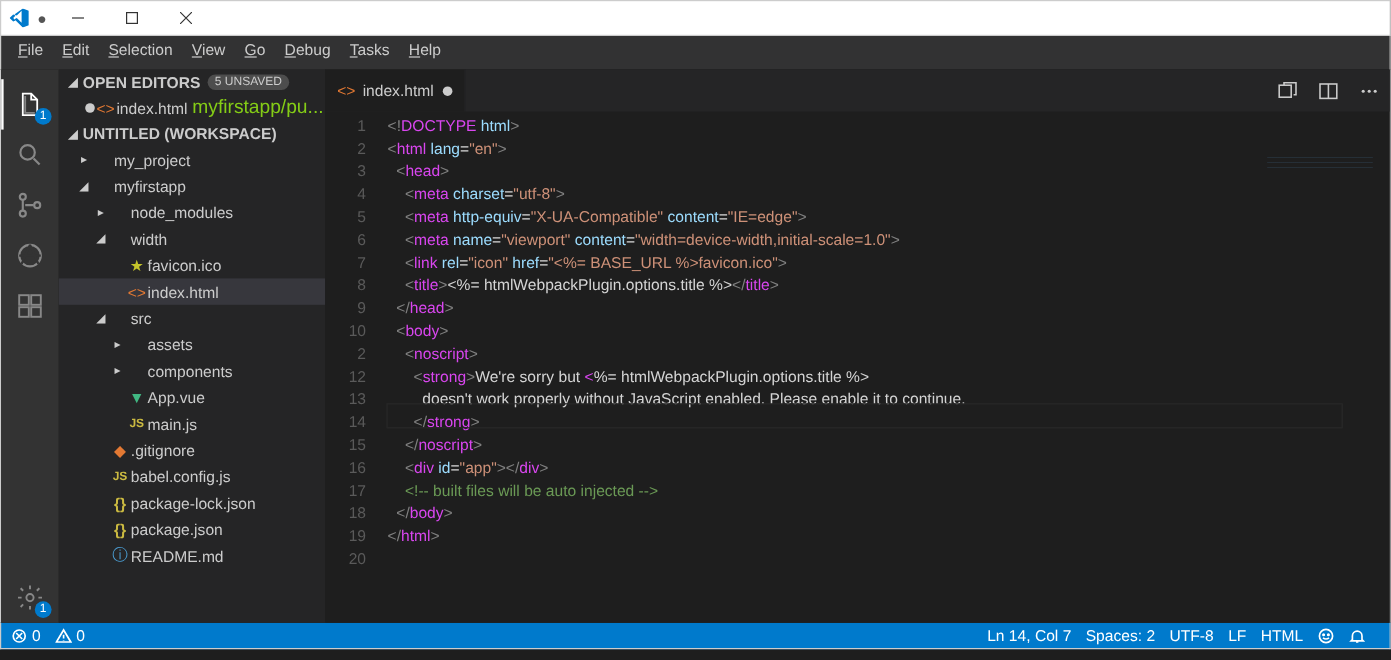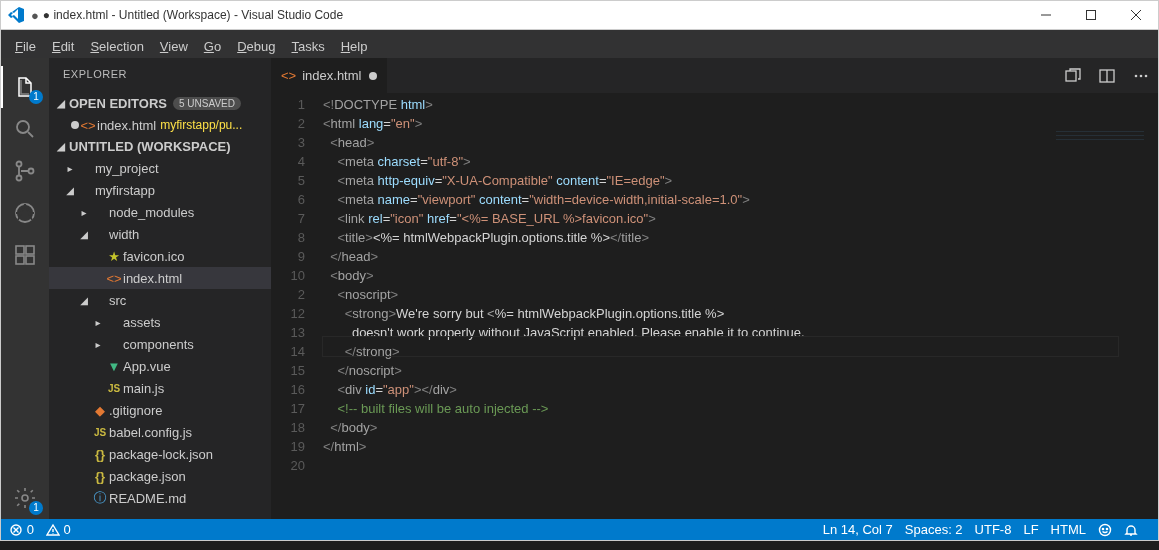--- a/index.html
+++ b/index.html
@@ -1,56 +1,56 @@
 <!DOCTYPE html>
 <html><head>
 <meta charset="utf-8">
 <style>
 *{box-sizing:border-box;margin:0;padding:0;font-family:"Segoe UI",Arial,sans-serif;font-size:13px;user-select:none}
 html,body{width:1159px;height:550px;overflow:hidden;background:#1e1e1e;color:#ccc}
 .titlebar{height:30px;background:#fff;color:#333;display:flex;align-items:center;border:1px solid #ccc}
 .titlebar .icon{width:18px;height:18px;margin:0 6px;display:inline-flex;justify-content:center;align-items:center}
 .titlebar .title{flex:1;font-size:12px}
 .titlebar .winbtn{width:45px;height:28px;display:flex;justify-content:center;align-items:center;color:#333}
-.menubar{height:28px;background:#323233;display:flex;align-items:flex-end;padding-left:6px;border-left:1px solid #ccc;border-right:1px solid #ccc}
+.menubar{height:28px;background:#323233;display:flex;align-items:flex-start;padding-left:6px;border-left:1px solid #ccc;border-right:1px solid #ccc}
 .menubar .mitem{padding:4px 8px;color:#ccc;font-size:13px}
 .menubar .mitem u{text-decoration:underline}
 .body{display:flex;height:461px;border-left:1px solid #ccc;border-right:1px solid #ccc}
 .activity{width:48px;background:#333;display:flex;flex-direction:column;align-items:center;padding-top:8px}
 .activity .aicon{width:48px;height:42px;display:flex;justify-content:center;align-items:center;color:#888;position:relative}
 .activity .aicon.active{color:#fff}
 .activity .aicon.active::before{content:"";position:absolute;left:0;top:0;bottom:0;width:2px;background:#fff}
 .activity .spacer{flex:1}
 .badge{position:absolute;right:6px;bottom:4px;background:#007acc;color:#fff;border-radius:8px;font-size:10px;min-width:14px;height:14px;line-height:14px;text-align:center}
 .sidebar{width:222px;background:#252526;display:flex;flex-direction:column}
 .sbtitle{height:35px;padding:10px 14px 6px;color:#bbb;font-size:11px;letter-spacing:.5px}
 .section{padding:3px 6px;background:#37373d00;color:#ccc;font-size:11px;font-weight:bold;display:flex;align-items:center}
 .section .chev{width:12px;text-align:center;font-size:10px;margin-right:2px}
 .unsaved{background:#4d4d4d;border-radius:8px;font-size:10px;font-weight:normal;padding:1px 6px;margin-left:6px}
 .tree{padding:0;font-size:13px}
 .trow{display:flex;align-items:center;height:22px;padding-left:0;color:#ccc}
 .trow.sel{background:#37373d}
 .trow .tw{display:inline-block}
 .trow .tchev{width:14px;text-align:center;color:#ccc;font-size:10px}
 .trow .ticon{width:18px;text-align:center}
-.trow .dim{color:#fde047;font-size:12px;margin-left:4px}
+.trow .dim{color:#84cc16;font-size:16px;margin-left:4px}
 .dot{width:8px;height:8px;border-radius:50%;background:#ccc;margin-left:8px}
 .editor{flex:1;background:#1e1e1e;display:flex;flex-direction:column;position:relative}
 .tabs{height:35px;background:#252526;display:flex;align-items:stretch}
 .tab{display:flex;align-items:center;padding:0 10px;background:#1e1e1e;border-right:1px solid #252526}
 .tab .ticon{margin-right:6px}
 .tab .tdot{width:8px;height:8px;border-radius:50%;background:#ccc;margin-left:8px}
 .tabs .spacer{flex:1}
 .tabs .ebtn{width:34px;display:flex;justify-content:center;align-items:center;color:#ccc}
 .edbody{flex:1;display:flex;font-family:Consolas,monospace;font-size:14px;line-height:19px;position:relative}
 .gutter{width:52px;text-align:right;color:#5a5a5a;padding-right:18px;padding-top:2px}
 .gutter div{height:19px}
 .code{flex:1;padding-top:2px;white-space:pre;color:#d4d4d4;overflow:hidden}
 .code div{height:19px}
-.t-g{color:#6a9955}.t-b{color:#a3a3a3}.t-lb{color:#9cdcfe}.t-s{color:#ce9178}.t-gr{color:#808080}
+.t-g{color:#6a9955}.t-b{color:#d946ef}.t-lb{color:#9cdcfe}.t-s{color:#ce9178}.t-gr{color:#808080}
 .ruler{position:absolute;top:244px;left:52px;right:40px;height:19px;outline:1px solid #282828}
 .minimap{position:absolute;right:14px;top:36px;width:88px;height:90px;opacity:.5;background:linear-gradient(#0000 0 2px,#569cd644 2px 3px,#0000 3px 6px,#569cd644 6px 7px,#0000 7px 10px,#569cd644 10px 11px,#0000 11px);}
 .statusbar{height:22px;background:#007acc;color:#fff;display:flex;align-items:center;font-size:12px;padding:0 8px;border:1px solid #ccc;border-top:none}
 .statusbar .sitem{margin-right:12px;display:inline-flex;align-items:center}
 .statusbar .spacer{flex:1}
 .ic-html{color:#e37933}
 .ic-star{color:#c5c52b}
 .ic-vue{color:#41b883}
 .ic-js{color:#cbba41;font-weight:bold;font-size:10px}
 .ic-git{color:#e37933}
@@ -62,21 +62,20 @@
 <body>
 
 <div class="titlebar">
   <span class="icon">
       <svg width="16" height="16" viewBox="0 0 16 16">
         <path fill="#007acc" d="M11 0l5 2v12l-5 2-7-7 2-1 4 4V2l-4 4-2-1z"></path>
         <path fill="#007acc" d="M0 8l3-3 2 1-2 2 2 2-2 1z"></path>
       </svg>
     </span>
   <span style="color:#555;margin-right:4px">●</span>
-  <span class="title">● index.html - Untitled (Workspace) - Visual Studio Code</span>
   <div class="winbtn">
       <svg width="10" height="10">
         <path d="M0 5h10" stroke="#333"></path>
       </svg>
     </div>
   <div class="winbtn">
       <svg width="10" height="10">
         <rect x=".5" y=".5" width="9" height="9" fill="none" stroke="#333"></rect>
       </svg>
     </div>
@@ -140,21 +139,20 @@
     <div class="aicon">
         <svg width="24" height="24" viewBox="0 0 24 24" fill="none" stroke="currentColor" stroke-width="1.6">
           <circle cx="12" cy="12" r="3"></circle>
           <path d="M12 2v3M12 19v3M4.2 4.2l2.1 2.1M17.7 17.7l2.1 2.1M2 12h3M19 12h3M4.2 19.8l2.1-2.1M17.7 6.3l2.1-2.1"></path>
         </svg>
         <span class="badge">1</span>
       </div>
   </div>
 
   <div class="sidebar">
-    <div class="sbtitle">EXPLORER</div>
     <div class="section">
         <span class="chev">◢</span>
         <span>OPEN EDITORS</span>
         <span class="unsaved">5 UNSAVED</span>
       </div>
     <div class="trow">
       <span class="tw" style="width:14px"></span>
         <span class="dot"></span>
       <span class="ticon ic-html">&lt;&gt;</span>
       <span>index.html</span>

